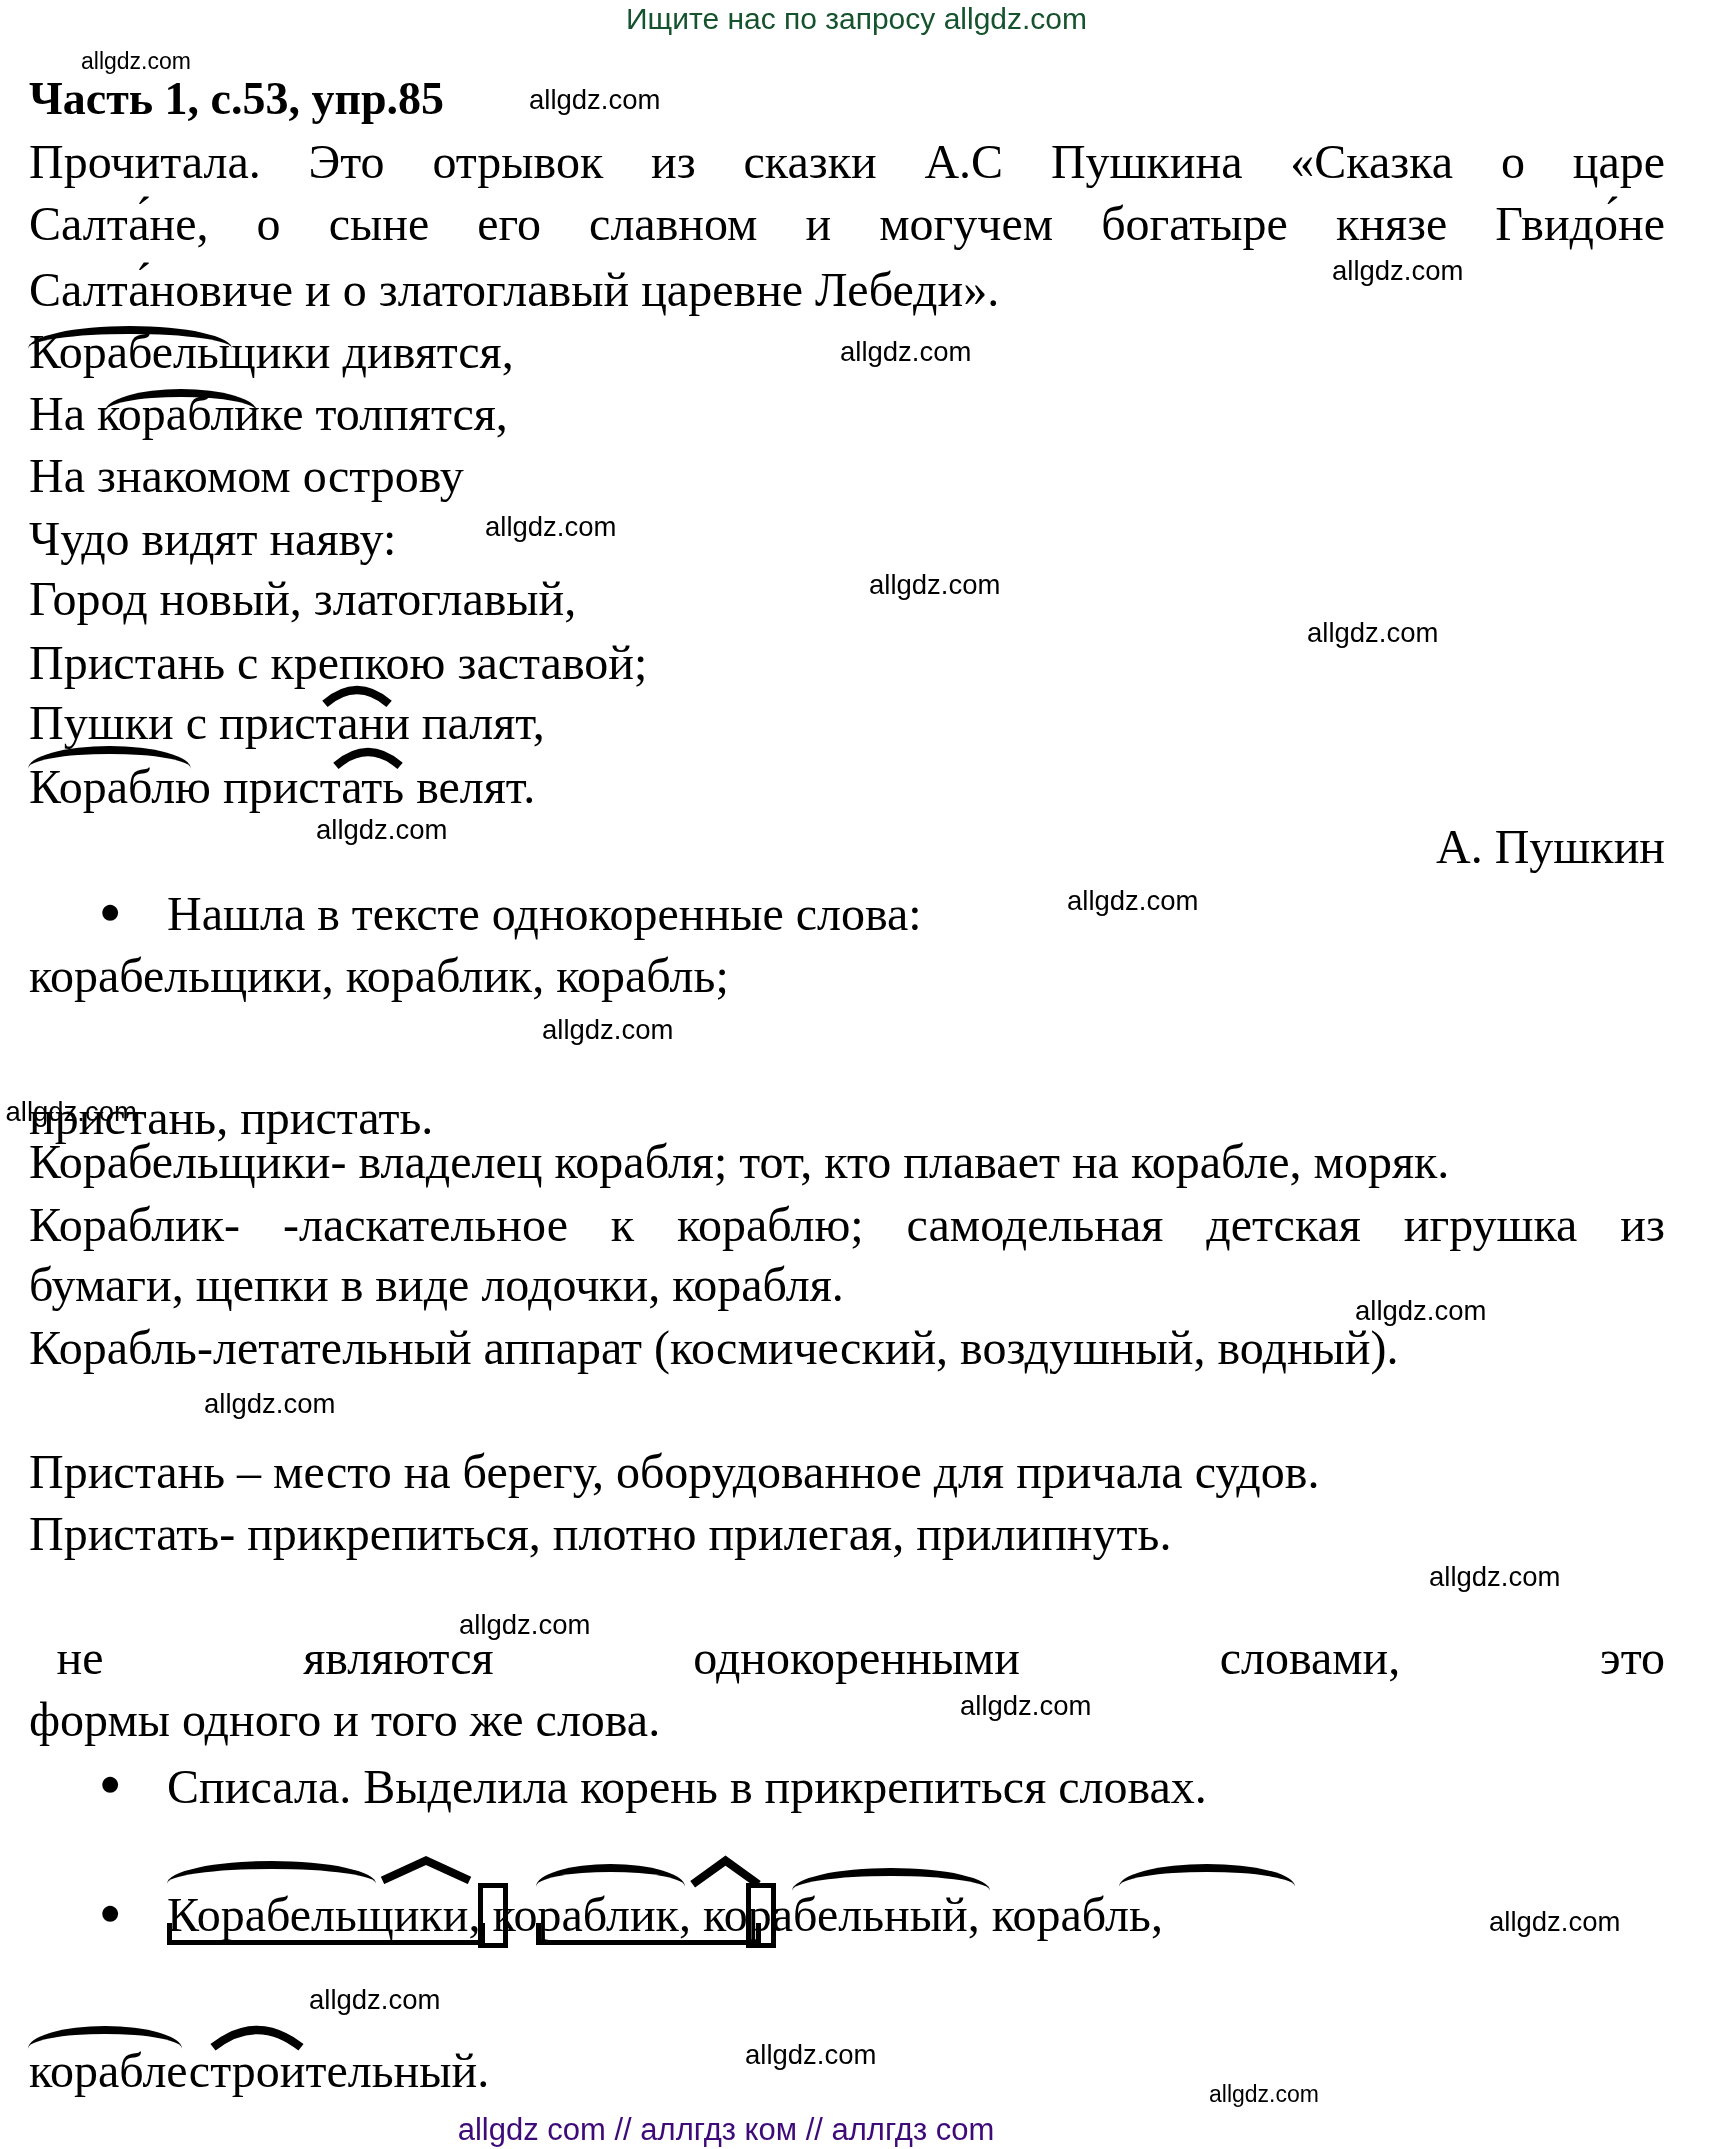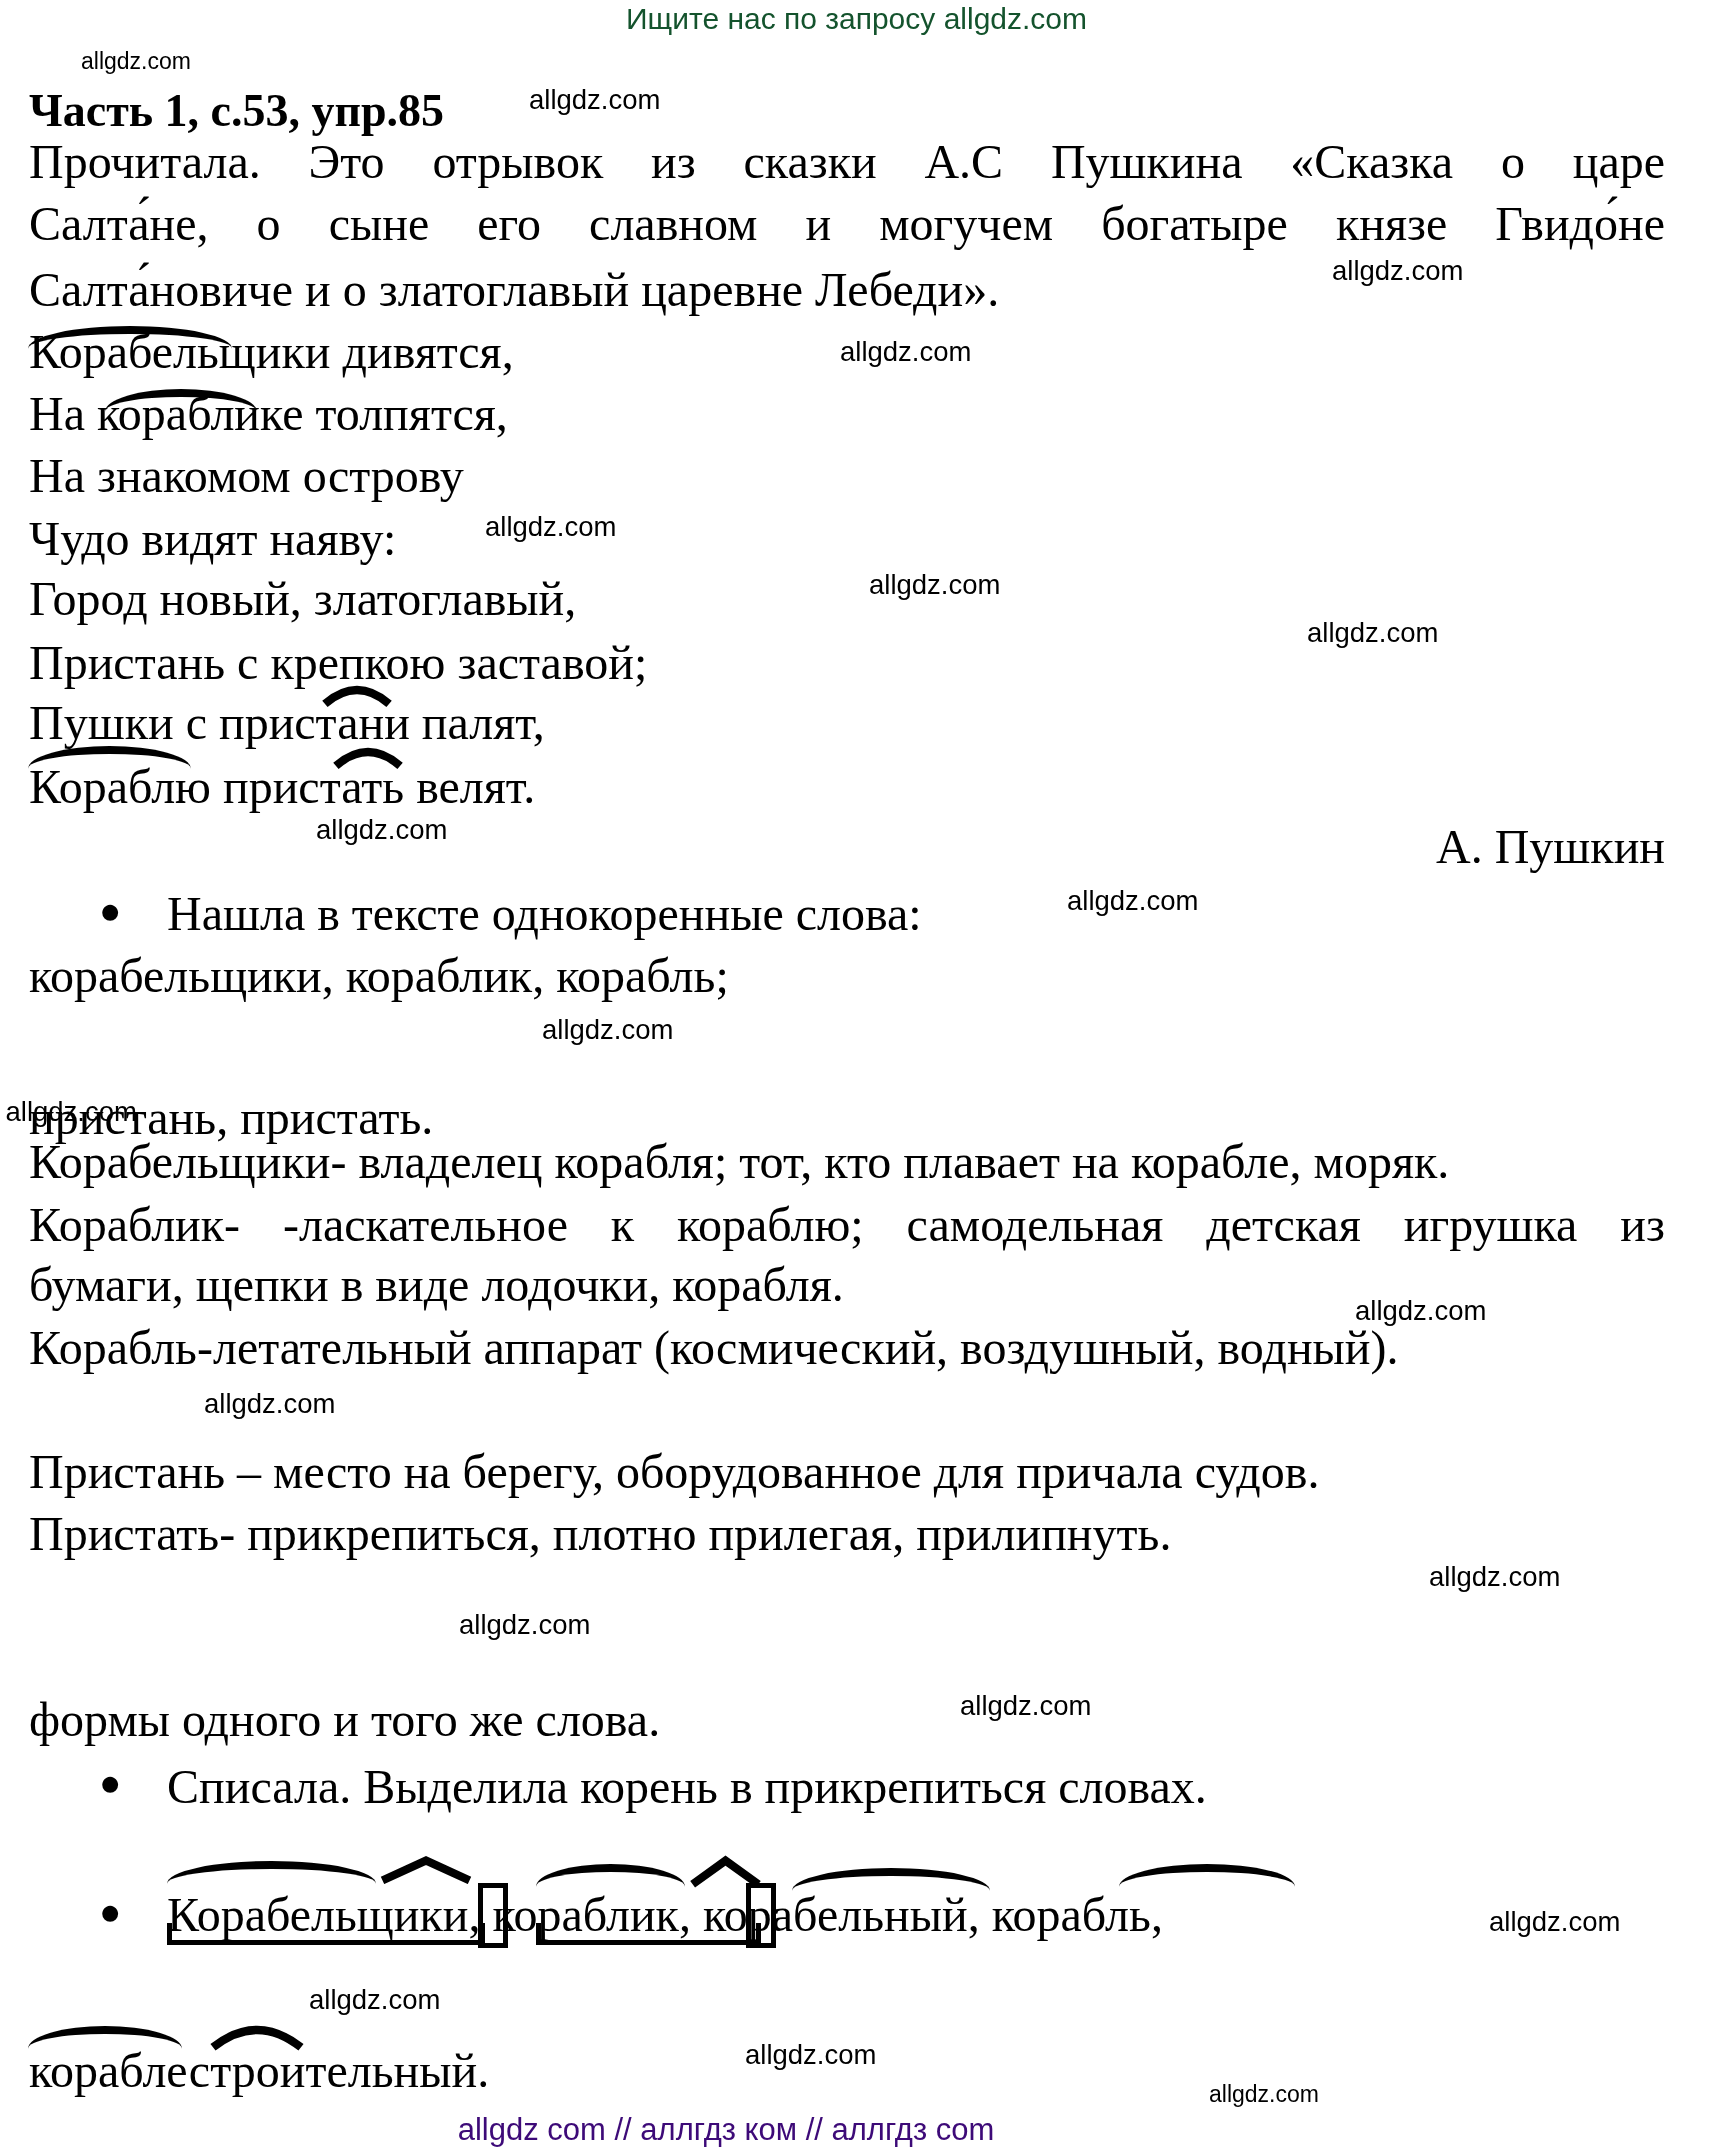--- a/index.html
+++ b/index.html
@@ -1,21 +1,21 @@
 <!DOCTYPE html>
 <html style="font-size:14.7px"><head>
 <meta charset="utf-8">
 <style>
   html,body{margin:0;padding:0;background:#ffffff;}
   body{width:1713px;height:2150px;position:relative;overflow:hidden;font-family:"Liberation Serif","DejaVu Serif",serif;color:#000;}
   .abs{position:absolute;white-space:nowrap;}
   .hdr{font-family:"Liberation Sans","DejaVu Sans",sans-serif;font-size:30px;left:0;width:1713px;text-align:center;top:0;}
   .wm{font-family:"Liberation Sans","DejaVu Sans",sans-serif;font-size:27.5px;color:#000;}
   .wm-small{font-size:23px;}
-  .title{font-weight:bold;font-size:46px;margin-top:12px;}
+  .title{font-weight:bold;font-size:46px;}
   .line{font-size:48px;line-height:55px;left:29px;}
   .just{left:29px;width:1636px;text-align:justify;text-align-last:justify;}
   .bullet{position:absolute;font-size:37px;}
   .arc{position:absolute;border-top:8.3px solid #000;border-radius:50% 50% 0 0/100% 100% 0 0;height:14.7px;}
   .hat{position:absolute;width:55px;height:22px;}
   .box-under{position:absolute;border:5.5px solid #000;border-top:none;height:16.5px;}
   .end-box{position:absolute;border:5.5px solid #000;width:20px;height:55px;}
   .footer{font-family:"Liberation Sans","DejaVu Sans",sans-serif;font-size:31px;left:0;width:1452px;text-align:center;}
 </style>
 </head>
@@ -78,20 +78,21 @@
 <div class="abs line" style="top:1044px;margin-top:46px;">пристань, пристать.</div>
 
 <div class="abs line" style="top:1134px;">Корабельщики- владелец корабля; тот, кто плавает на корабле, моряк.</div>
 <div class="abs line just" style="top:1197px;">Кораблик- -ласкательное к кораблю; самодельная детская игрушка из</div>
 <div class="abs line" style="top:1257px;">бумаги, щепки в виде лодочки, корабля.</div>
 <div class="abs line" style="top:1320px;">Корабль-летательный аппарат (космический, воздушный, водный).</div>
 <div class="abs line" style="top:1444px;">Пристань – место на берегу, оборудованное для причала судов.</div>
 <div class="abs line" style="top:1506px;">Пристать- прикрепиться, плотно прилегая, прилипнуть.</div>
 
 <div class="abs line" style="top:1630px;width:1636px;display:flex;justify-content:space-between;">
+  <span style="flex:1;margin-left:27.5px;text-align:justify;text-align-last:justify;">не являются однокоренными словами, это</span>
 </div>
 <div class="abs line" style="top:1692px;">формы одного и того же слова.</div>
 
 <div class="bullet" style="left:99px;top:1761px;">●</div>
 <div class="abs line" style="left:167px;top:1759px;">Списала. Выделила корень в прикрепиться словах.</div>
 
 <div class="bullet" style="left:99px;top:1890px;">●</div>
 <div class="abs line" style="left:167px;top:1887px;">
   <span>Корабельщики</span><span>,</span>
   <span>кораблик</span><span>, корабельный, корабль,</span>

